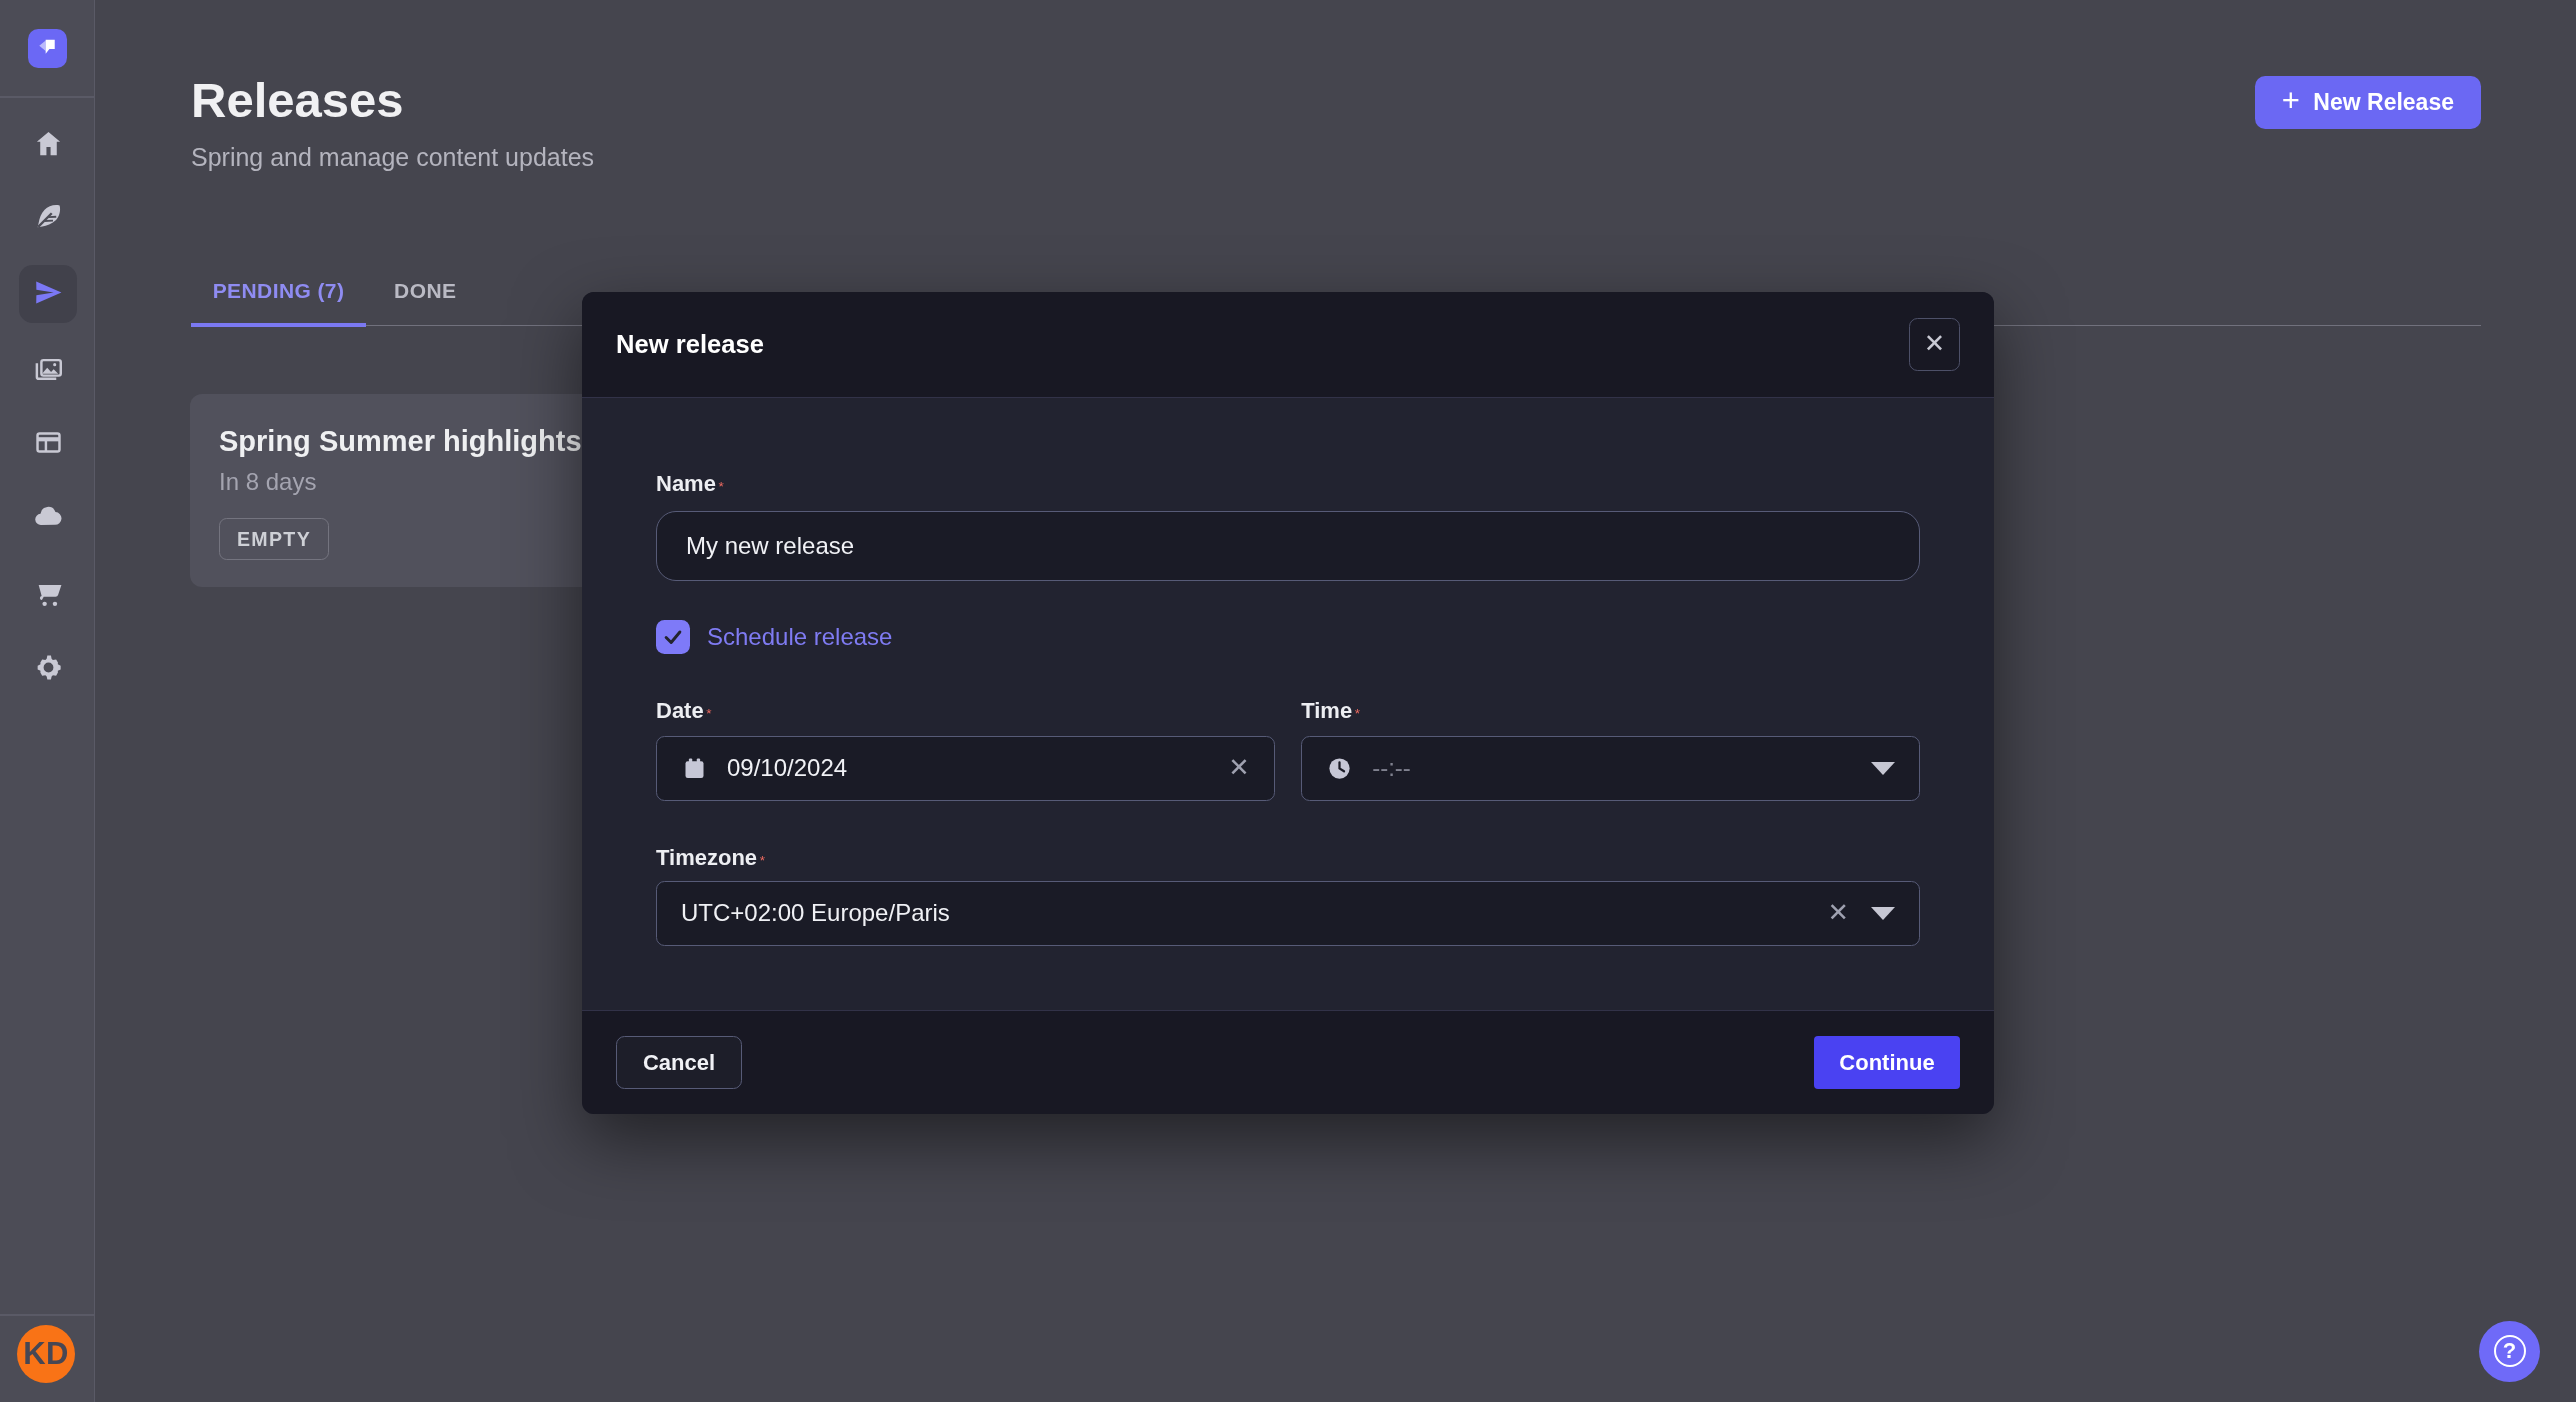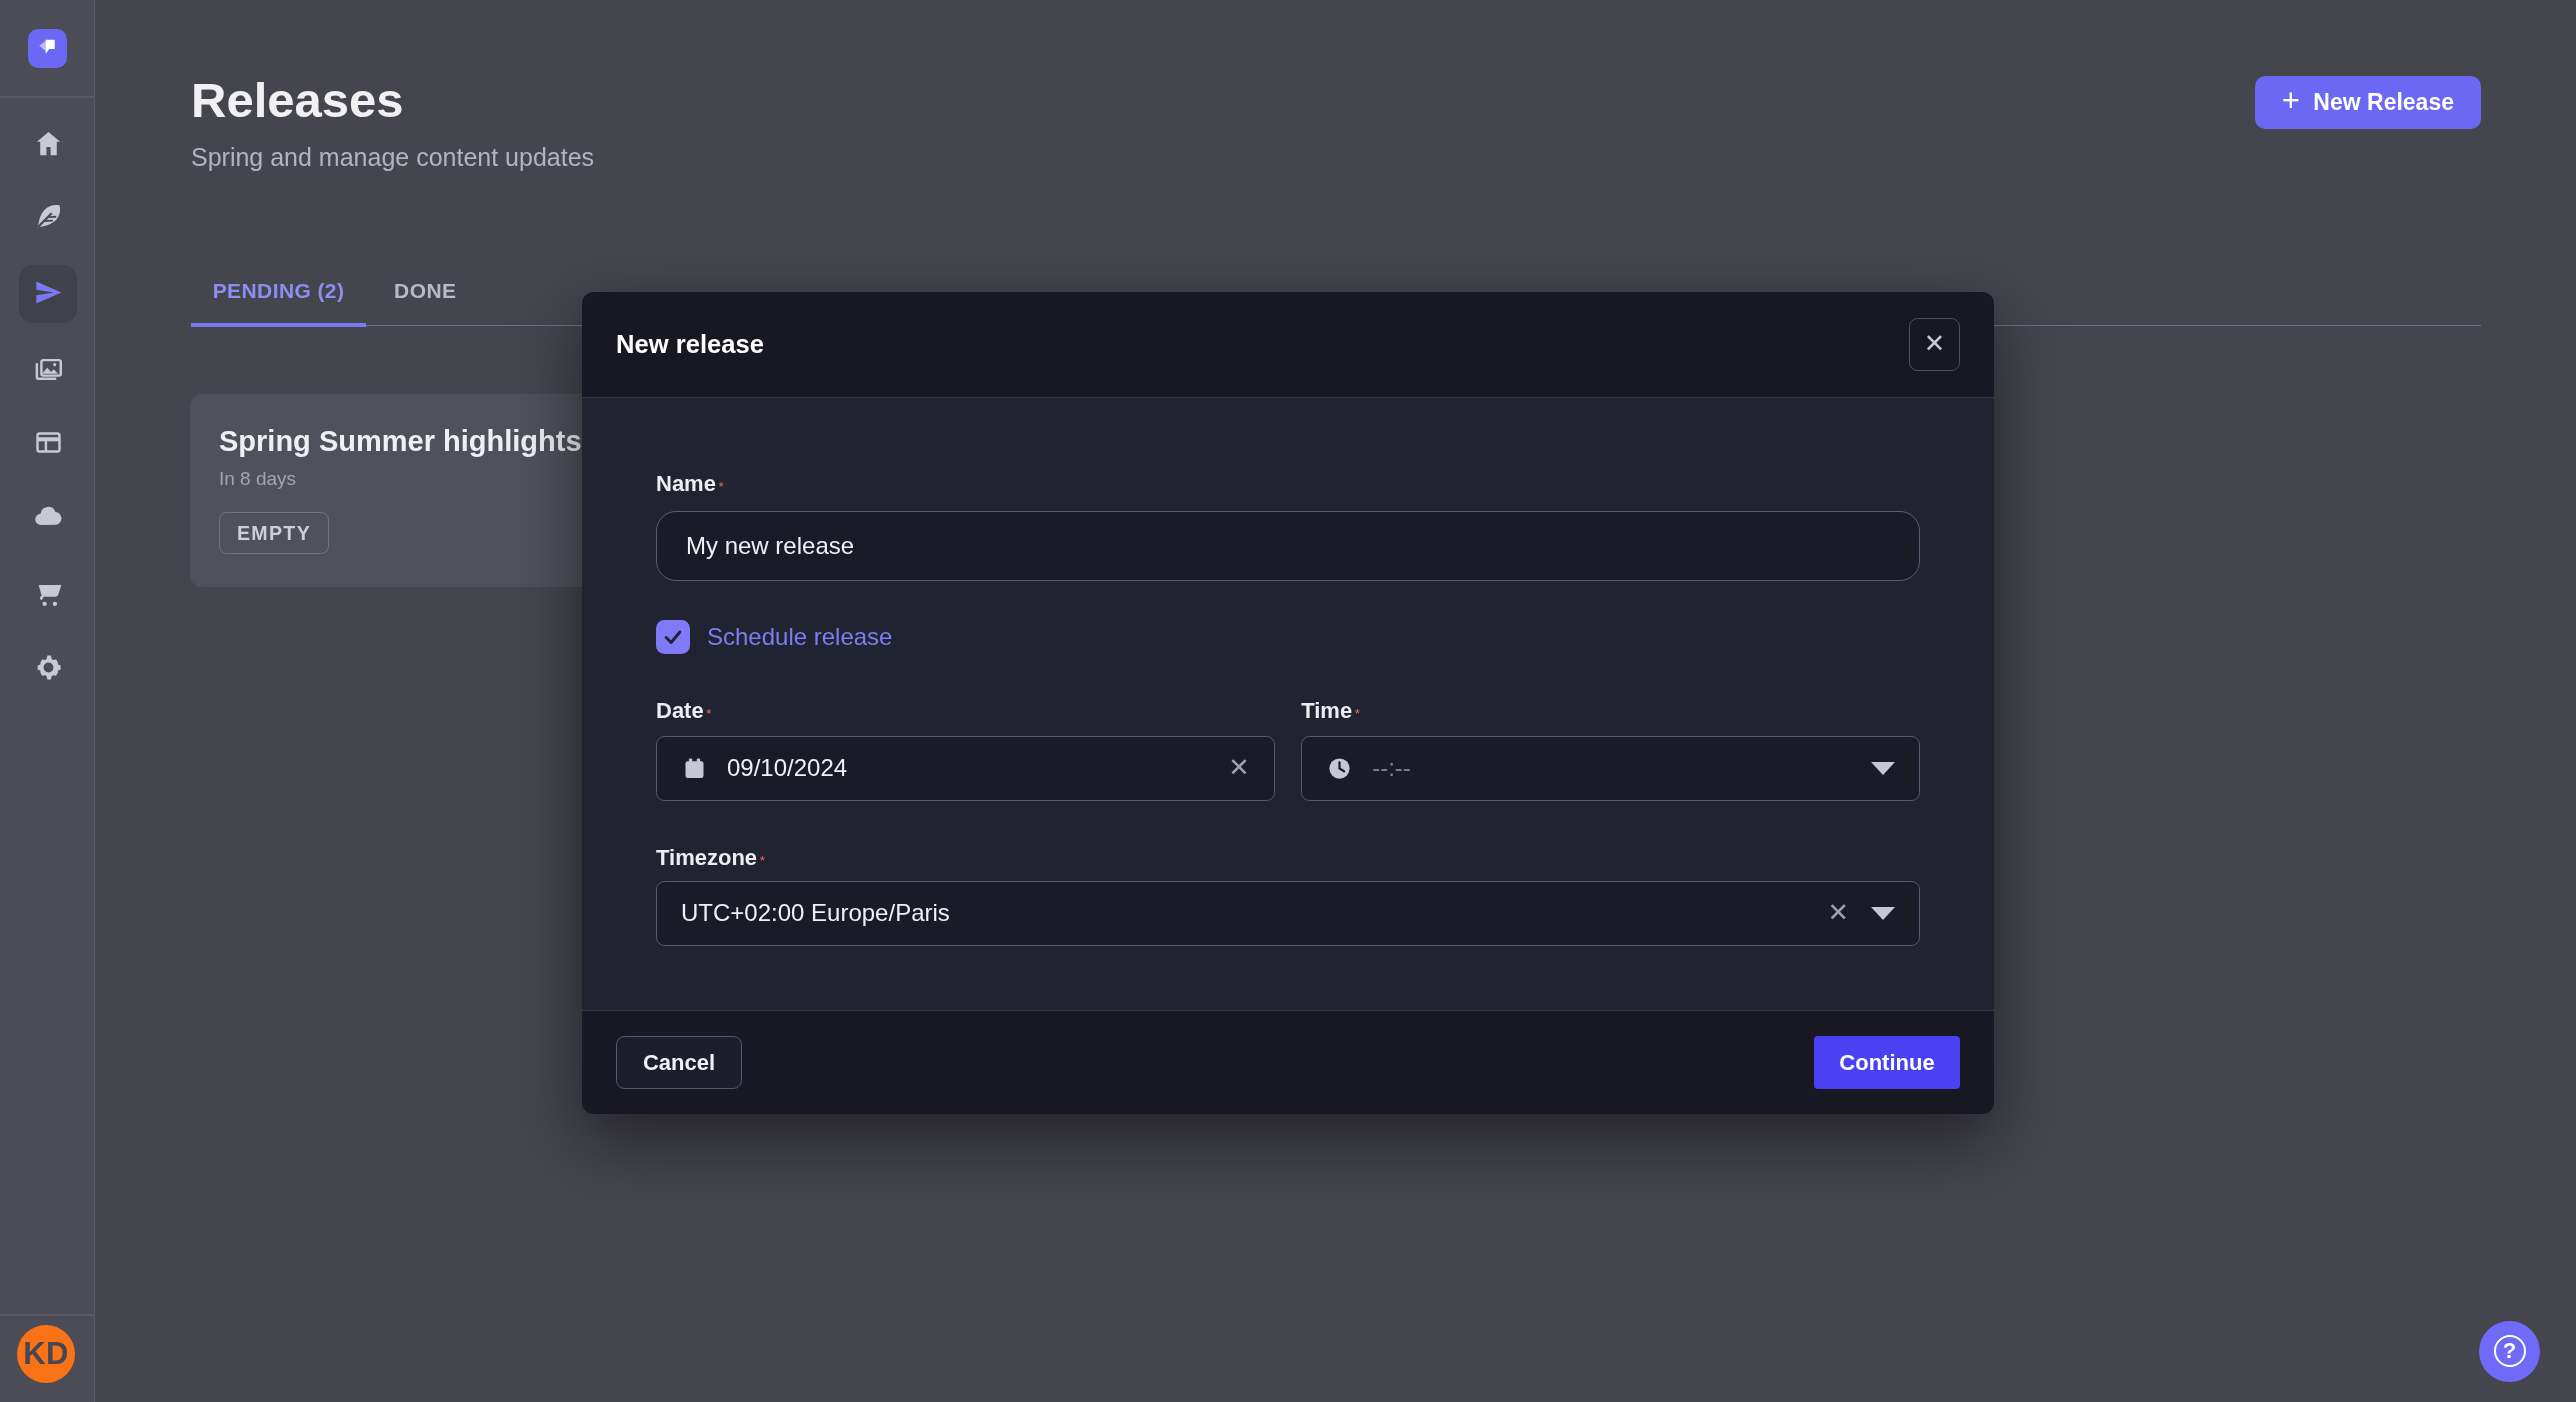--- a/index.html
+++ b/index.html
@@ -58,21 +58,21 @@
   }
   .tab.active { width:175px; color:#8f8cf2; border-bottom:4.3px solid #7b79f2; margin-bottom:-1.7px; padding-bottom:19.6px; }
   .tab.inactive { color:#babac4; margin-left:26.4px; padding-left:1.7px; }
 
   
   .release-card {
     position:absolute; left:190px; top:394px; width:477px; height:193px;
     background:#51515c; border-radius:12px; padding:31px 29px; cursor:pointer; z-index:1;
   }
   .card-title { font-size:29px; font-weight:700; color:#eff0f2; }
-  .card-due { font-size:19px; color:#a4a4b0; margin-top:10.2px; }
+  .card-due { font-size:24px; color:#a4a4b0; margin-top:10.2px; }
   .card-badge {
     display:inline-block; margin-top:22px; padding:8.5px 17px;
     border:1.7px solid #74747f; border-radius:7.7px;
     font-size:19.6px; font-weight:600; letter-spacing:1.3px; color:#ced0d6;
   }
 
   
   .modal {
     position:absolute; left:582px; top:292px; width:1412px; height:822px;
     background:#222330; border-radius:12px; overflow:hidden; z-index:10;
@@ -239,21 +239,21 @@
 </nav>
 
 <h1 class="page-title">Releases</h1>
 <div class="page-subtitle">Spring and manage content updates</div>
 <button class="new-release-btn">
   <span class="plus">+</span>
   <span>New Release</span>
 </button>
 
 <div class="tabs">
-  <div class="tab active">PENDING (2)</div>
+  <div class="tab active">PENDING (7)</div>
   <div class="tab inactive">DONE</div>
 </div>
 
 <div class="release-card">
   <div class="card-title">Spring Summer highlights</div>
   <div class="card-due">In 8 days</div>
   <span class="card-badge">EMPTY</span>
 </div>
 
 <div class="modal">

